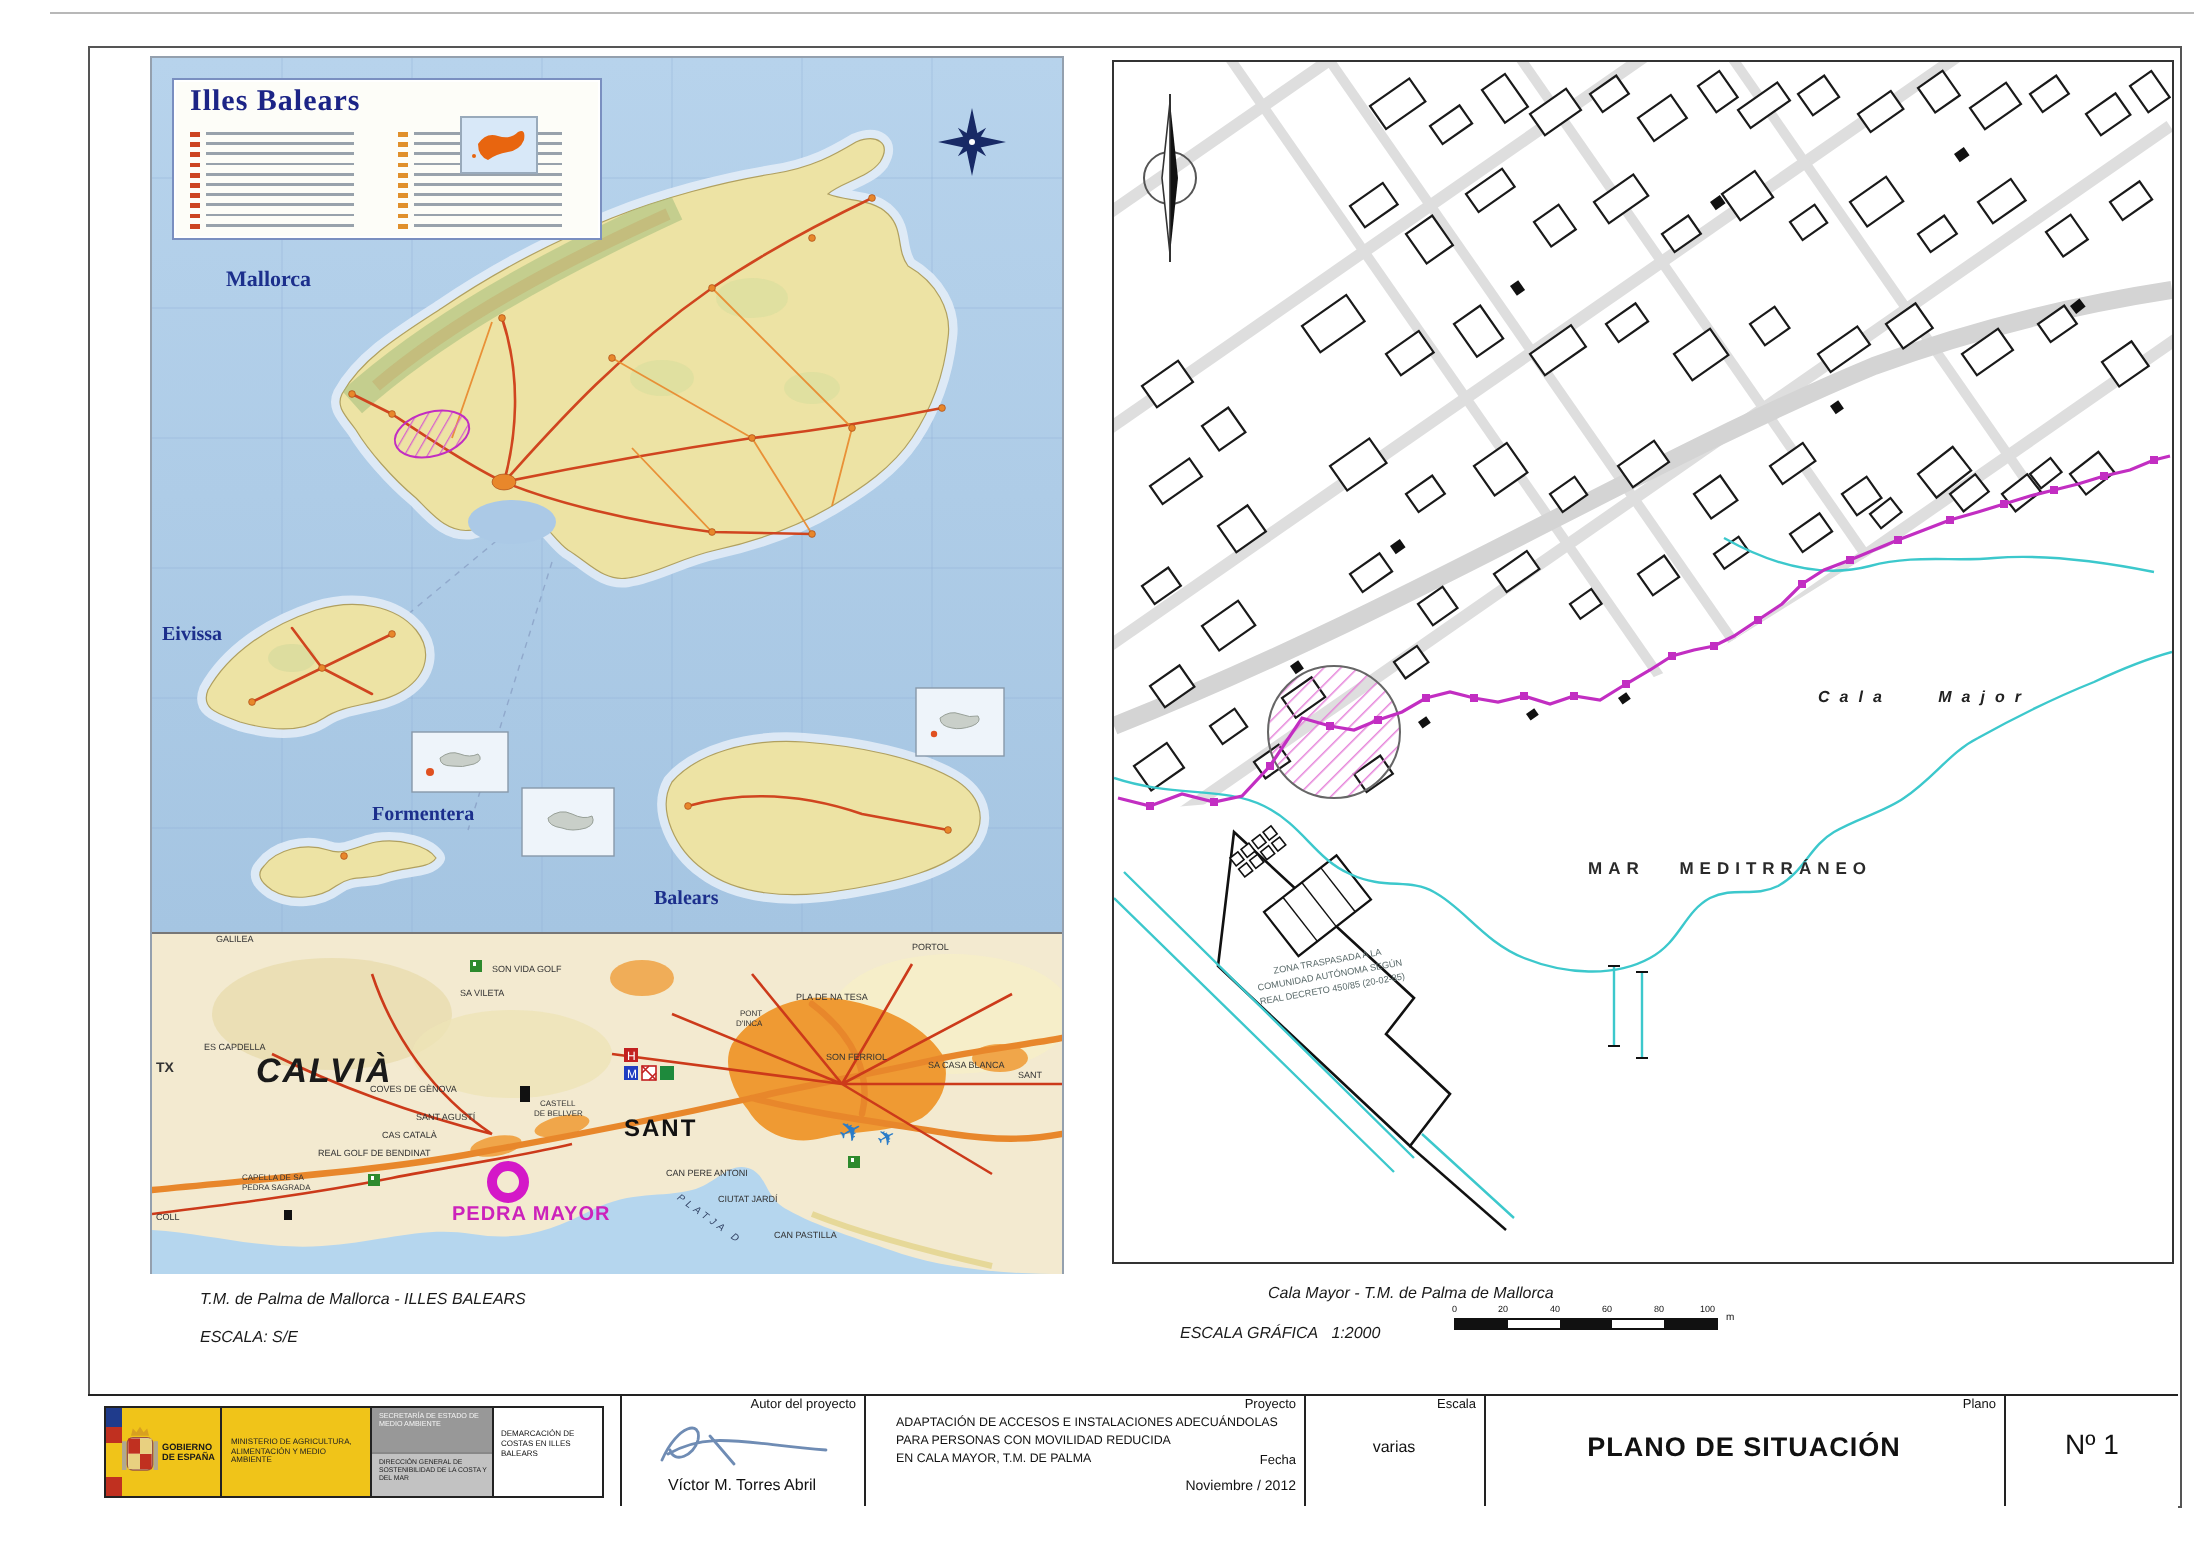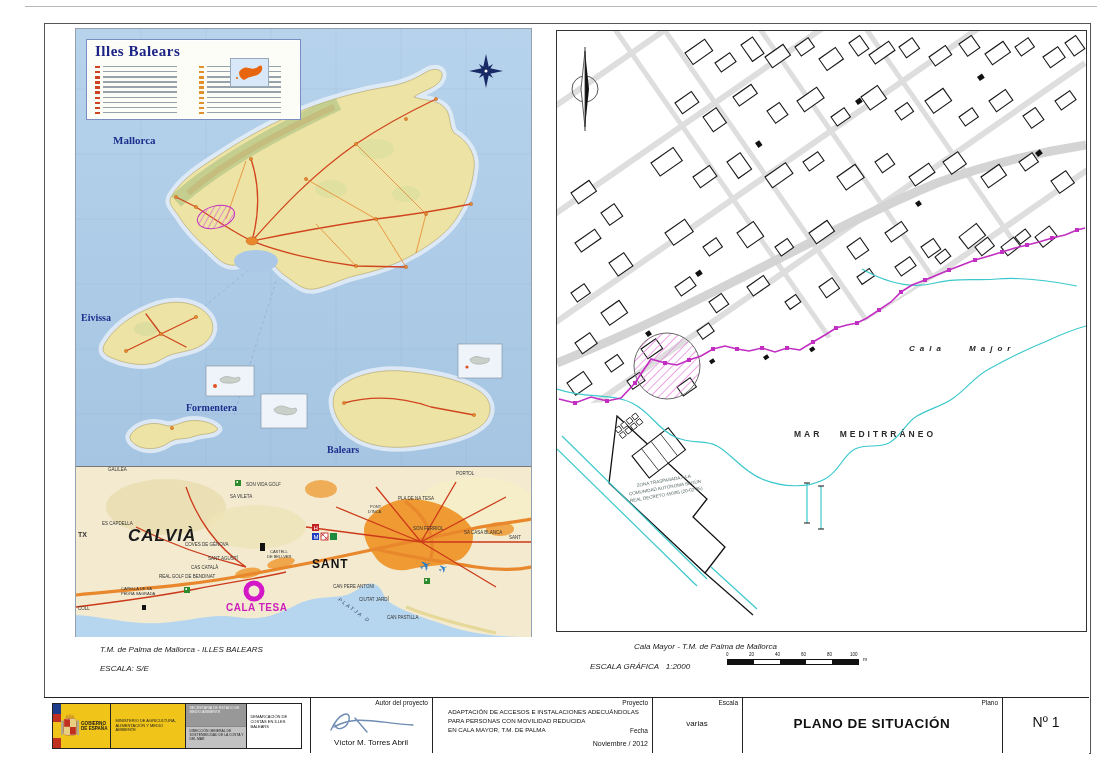--- a/index.html
+++ b/index.html
@@ -259,21 +259,21 @@
           <span class="map-label" style="left: 292px; top: 43px; font-size: 4px;">D'INCA</span>
           <span class="map-label" style="left: 337px; top: 60px; font-size: 4.5px;">SON FERRIOL</span>
           <span class="map-label" style="left: 388px; top: 64px; font-size: 4.5px;">SA CASA BLANCA</span>
           <span class="map-label" style="left: 433px; top: 69px; font-size: 4.5px;">SANT</span>
           <span class="map-label" style="left: 236px; top: 91px; font-size: 12px; color: rgb(17, 17, 17); font-weight: bold; letter-spacing: 1px;">SANT</span>
           <span class="map-label" style="left: 257px; top: 118px; font-size: 4.5px;">CAN PERE ANTONI</span>
           <span class="map-label" style="left: 283px; top: 131px; font-size: 4.5px;">CIUTAT JARDÍ</span>
           <span class="map-label" style="left: 311px; top: 149px; font-size: 4.5px;">CAN PASTILLA</span>
           <span class="map-label" style="left: 2px; top: 140px; font-size: 4.5px;">COLL</span>
           <span class="map-label" style="left: 264px; top: 130px; font-size: 5px; color: rgb(51, 68, 102); font-style: italic; transform: rotate(36deg); letter-spacing: 2px;">PLATJA D</span>
-          <span class="map-label" style="left: 150px; top: 136px; font-size: 10px; color: rgb(204, 34, 187); font-weight: bold; letter-spacing: 0.5px;">CALA TESA</span>
+          <span class="map-label" style="left: 150px; top: 136px; font-size: 10px; color: rgb(204, 34, 187); font-weight: bold; letter-spacing: 0.5px;">PEDRA MAYOR</span>
         </div>
     </div>
   </div>
 
   <div class="right-map">
     <svg width="529" height="600" viewBox="0 0 529 600">
       <defs>
         <pattern id="phC" width="6" height="6" patternTransform="rotate(45)" patternUnits="userSpaceOnUse">
           <line x1="0" y1="0" x2="0" y2="6" stroke="#e684da" stroke-width="1.5"></line>
         </pattern>

